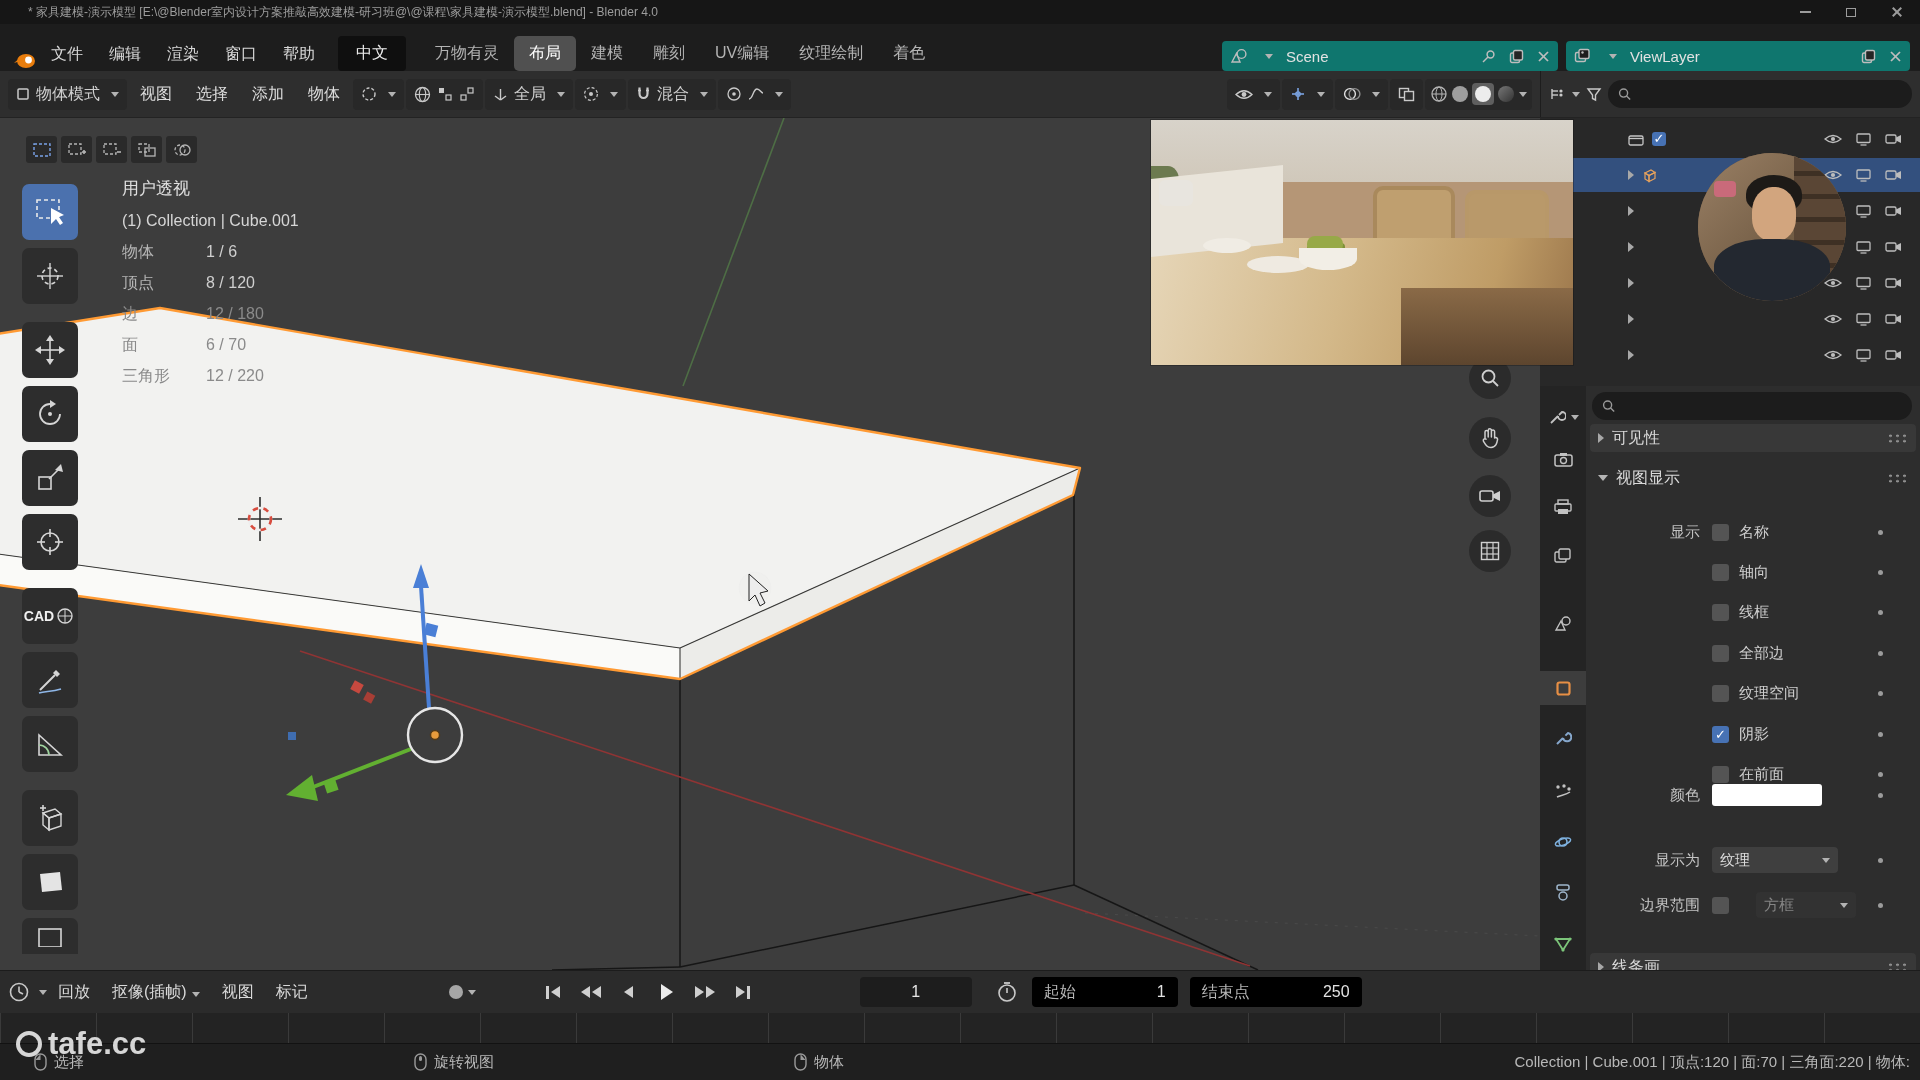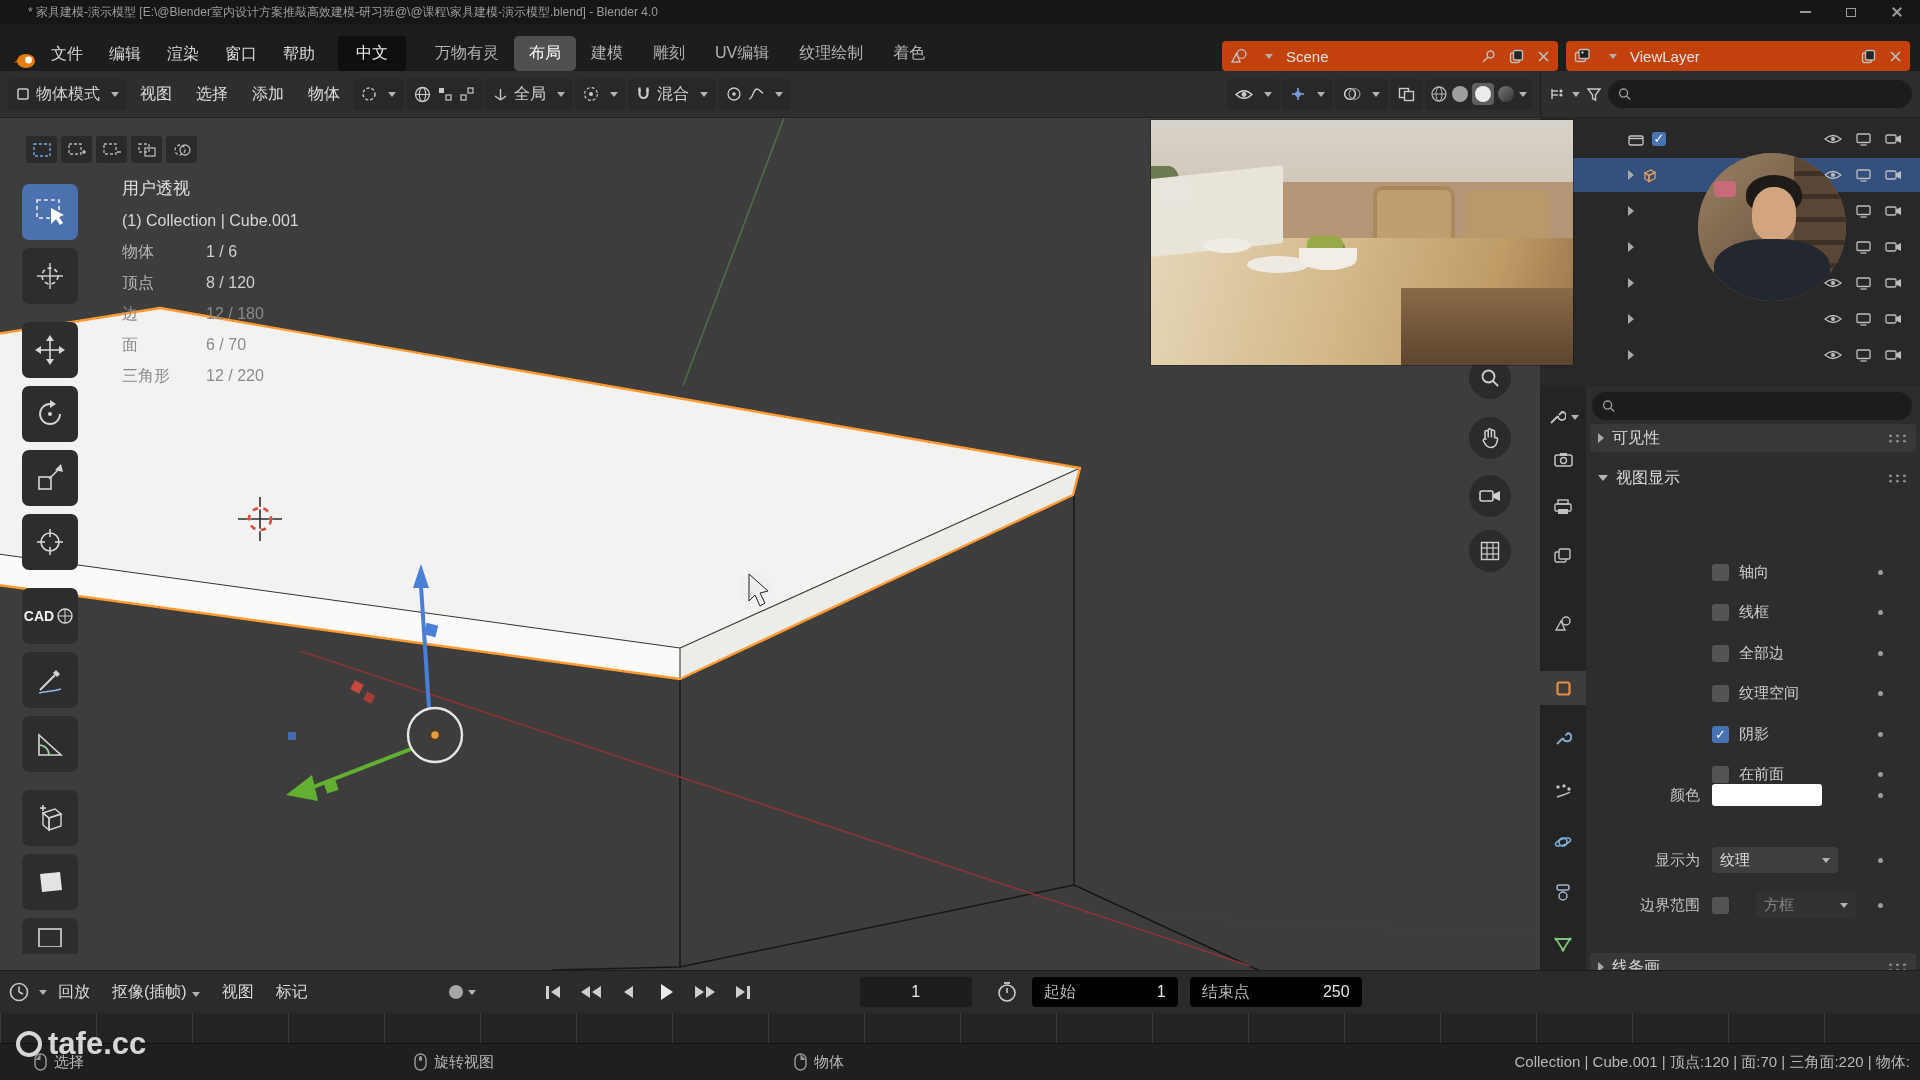--- a/index.html
+++ b/index.html
@@ -22,21 +22,21 @@
 .glyph-close::before,.glyph-close::after{content:"";position:absolute;left:5px;top:0;width:2px;height:12px;background:#9c9c9c}
 .glyph-close::before{transform:rotate(45deg)}.glyph-close::after{transform:rotate(-45deg)}
 
 #topbar{left:0;top:24px;width:1920px;height:47px;background:#1d1d1d;display:flex;align-items:flex-end;padding:0 10px 0 12px;font-size:16px}
 .menu-item{padding:6px 13px;color:#d8d8d8;border-radius:4px}
 .lang-tab{margin-left:10px;padding:7px 18px;background:#0f0f0f;color:#ececec;border-radius:4px}
 .ws-tabs{display:flex;margin-left:14px}
 .ws-tab{padding:7px 15px;color:#b3b3b3;border-radius:5px;white-space:nowrap}
 .ws-tab.active{background:#505050;color:#fff}
 .spacer{flex:1}
-.idwidget{height:30px;background:#c2410c;border-radius:4px;display:flex;align-items:center;padding:0 8px;gap:13px;font-size:15px;color:#e2e2e2;margin-left:8px}
+.idwidget{height:30px;background:#0f766e;border-radius:4px;display:flex;align-items:center;padding:0 8px;gap:13px;font-size:15px;color:#e2e2e2;margin-left:8px}
 .idwidget .lbl{flex:1;white-space:nowrap}
 
 #headerrow{left:0;top:71px;width:1920px;height:47px;background:#2e2e2e;display:flex;border-bottom:1px solid #232323}
 #vp-header{width:1540px;display:flex;align-items:center;padding:0 8px;gap:2px;font-size:16px}
 #ol-header{flex:1;display:flex;align-items:center;padding:0 8px;gap:6px;border-left:1px solid #1d1d1d}
 .hdr-menu{padding:5px 11px;color:#dcdcdc;white-space:nowrap}
 .pill{height:31px;background:#282828;border-radius:4px;display:flex;align-items:center;padding:0 8px;gap:6px}
 .mini{flex:none;display:inline-flex;align-items:center;justify-content:center}
 .searchbox{flex:1;height:28px;background:#1c1c1c;border-radius:14px;display:flex;align-items:center;padding:0 10px;gap:6px}
 .searchbox input{background:transparent;border:none;outline:none;color:#ccc;font-size:14px;width:100%}
@@ -802,20 +802,26 @@
         <span class="tri-r"></span>
         <span>可见性</span>
         <span class="grip" style="position:static;margin-left:auto"></span>
       </div>
       <div class="phdr" style="top:78px">
         <span class="tri-d"></span>
         <span>视图显示</span>
         <span class="grip" style="position:static;margin-left:auto"></span>
       </div>
 
+      <div class="prow" style="top:133px">
+        <span class="plabel">显示</span>
+        <span class="cb"></span>
+        <span class="cblabel">名称</span>
+        <span class="adot"></span>
+      </div>
       <div class="prow" style="top:173px">
         <span class="plabel"></span>
         <span class="cb"></span>
         <span class="cblabel">轴向</span>
         <span class="adot"></span>
       </div>
       <div class="prow" style="top:213px">
         <span class="plabel"></span>
         <span class="cb"></span>
         <span class="cblabel">线框</span>

